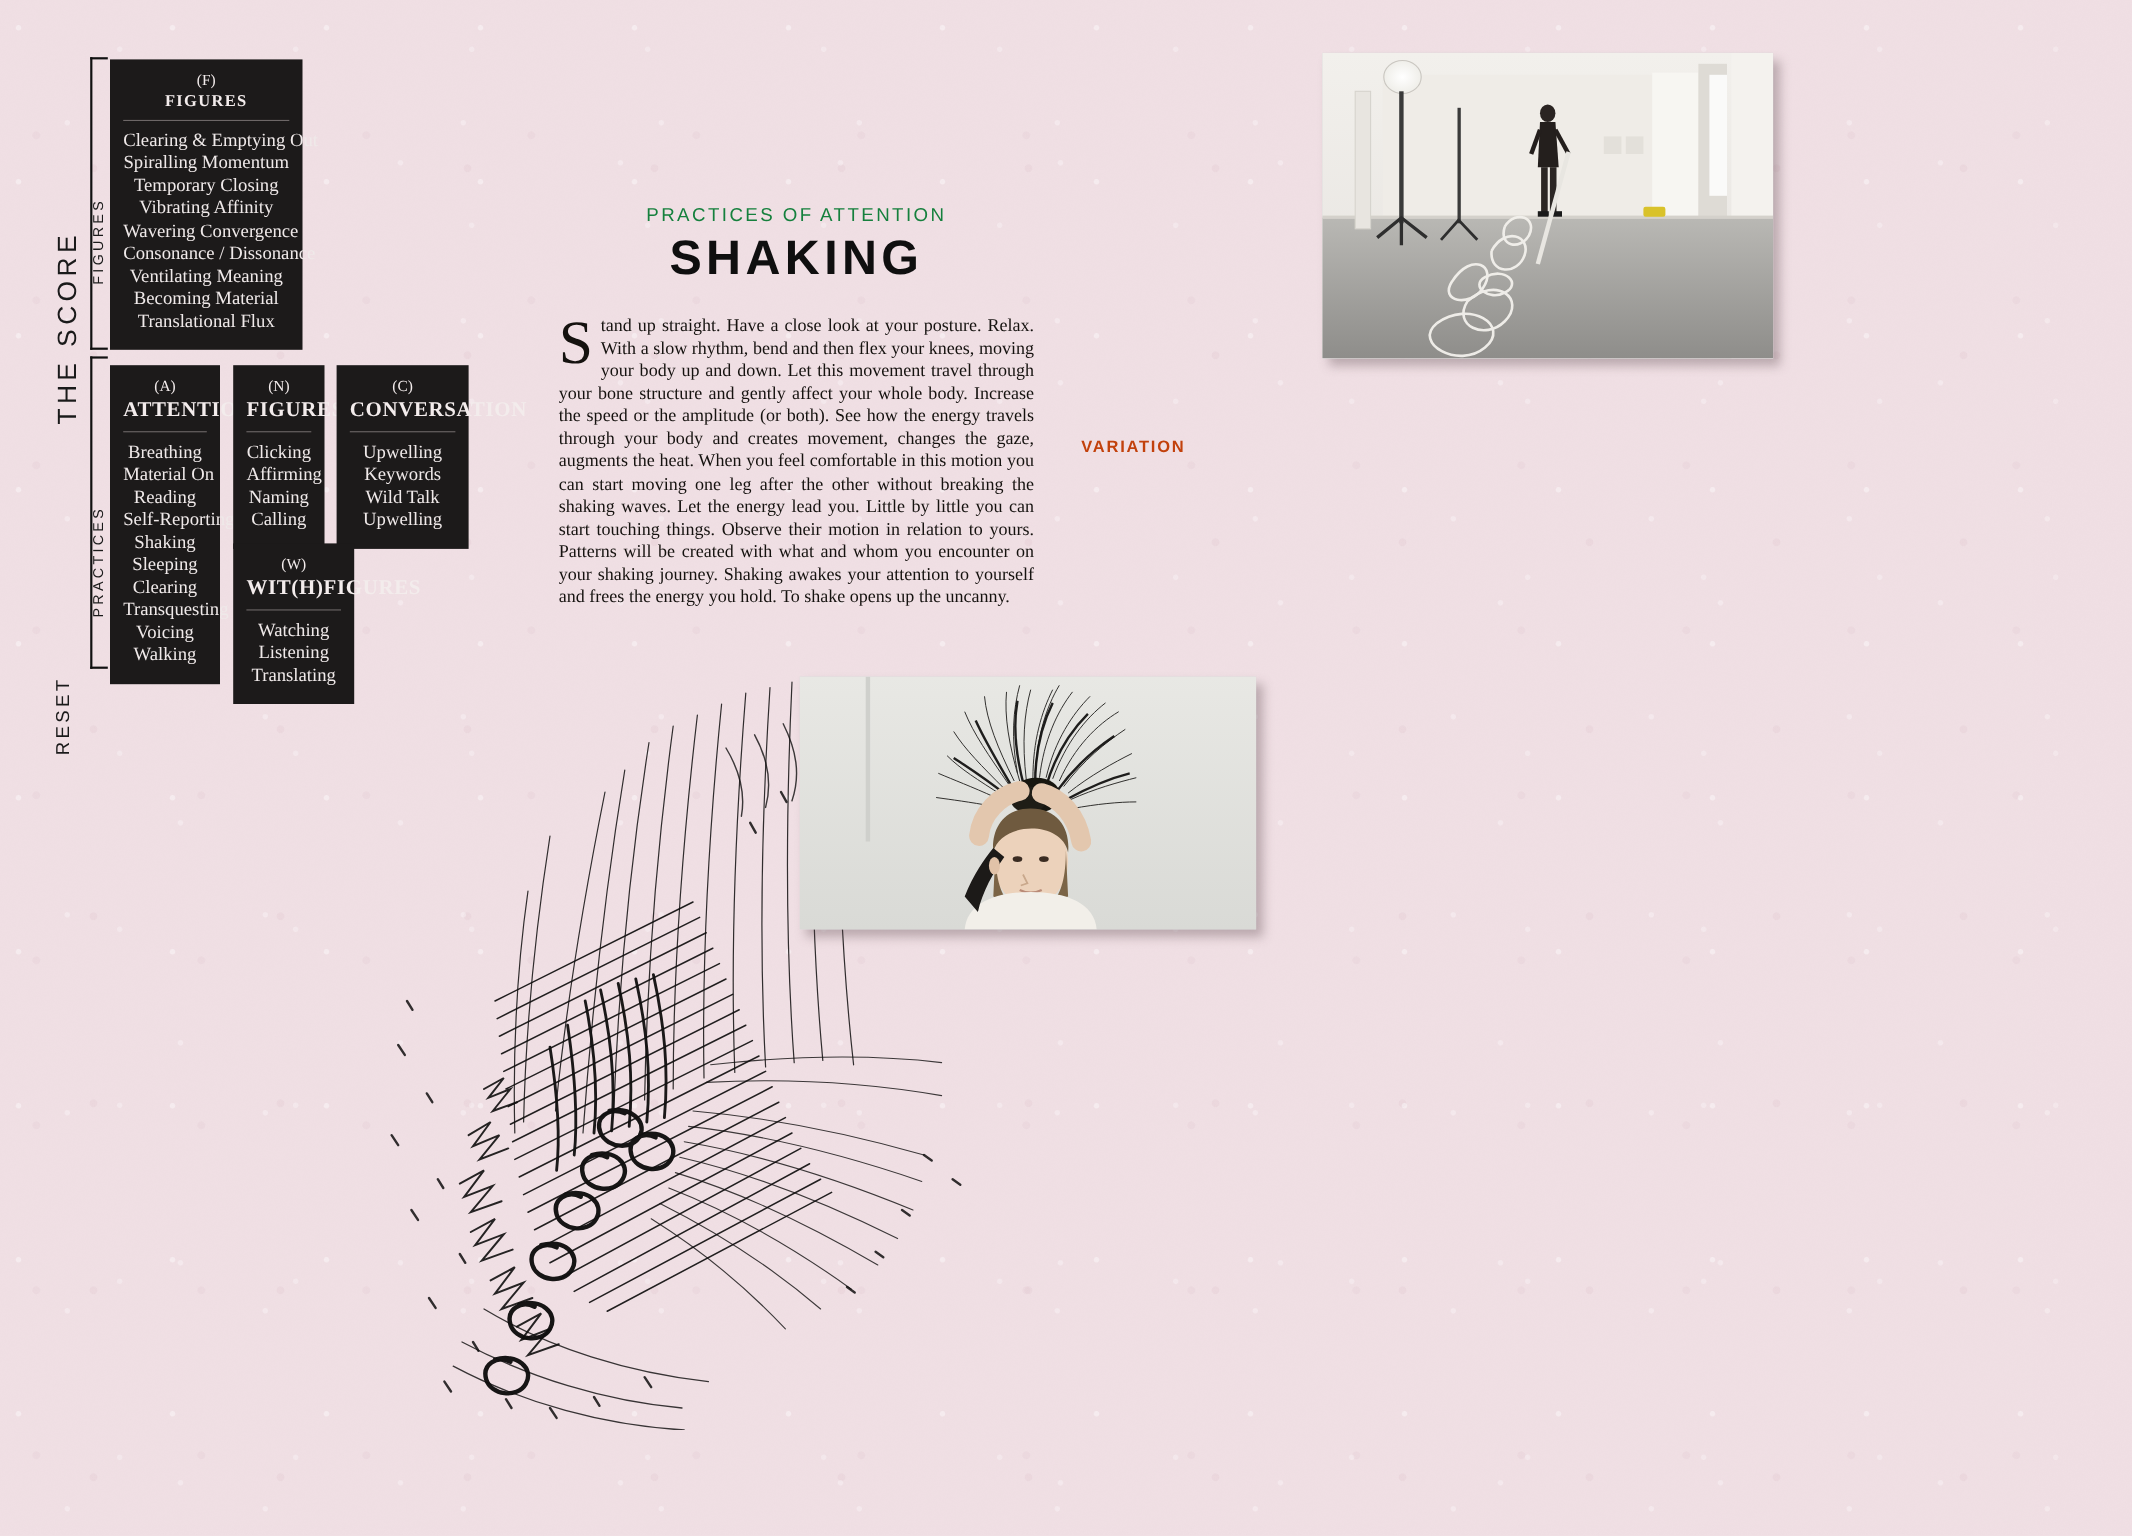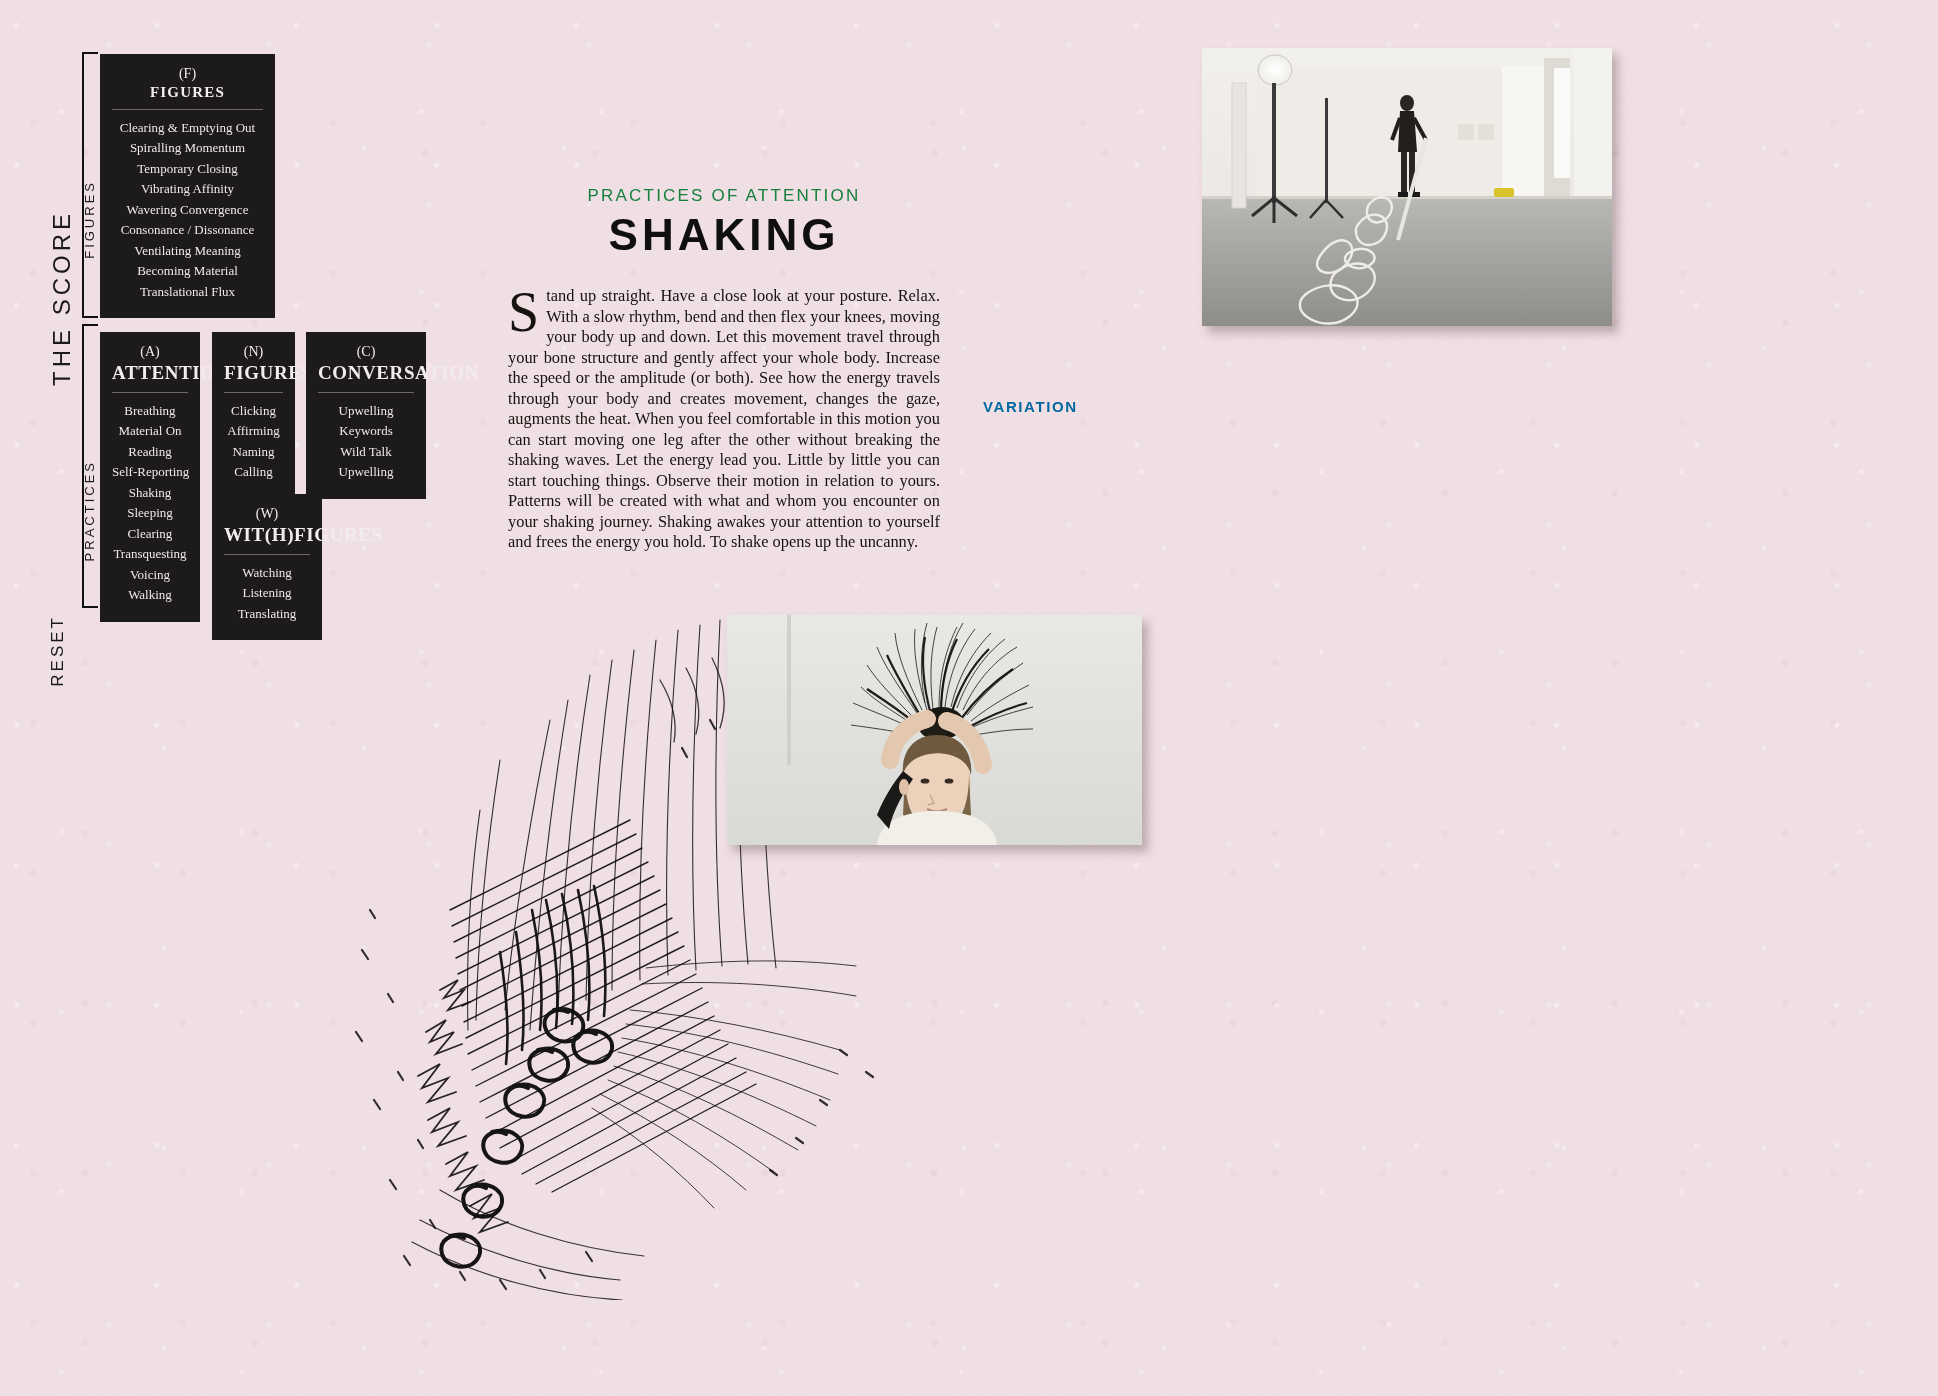--- a/index.html
+++ b/index.html
@@ -108,21 +108,21 @@
     font-size: 15px;
     letter-spacing: 1.2px;
     font-weight: 700;
     padding-bottom: 8px;
     border-bottom: 1px solid #6d6767;
     margin-bottom: 8px;
   }
   .box-title.small { font-size: 19px; letter-spacing: 0.6px; }
   .box-item {
     font-family: "Liberation Serif", serif;
-    font-size: 13px;
+    font-size: 17px;
     line-height: 20.5px;
     color: #efe9e9;
     white-space: nowrap;
   }
 
   .box-figures { left: 100px; top: 54px; width: 175px; }
   .box-attention { left: 100px; top: 332px; width: 100px; }
   .box-notation { left: 212px; top: 332px; width: 83px; }
   .box-conversation { left: 306px; top: 332px; width: 120px; }
   .box-witnessing { left: 212px; top: 494px; width: 110px; }
@@ -184,21 +184,21 @@
     position: absolute;
     left: 983px;
     top: 398px;
     width: 440px;
   }
   .variation-title {
     font-family: "Liberation Sans", sans-serif;
     font-size: 15px;
     letter-spacing: 1.6px;
     font-weight: 700;
-    color: #0369a1;
+    color: #c2410c;
     margin: 0 0 7px 0;
   }
   .variation-text {
     font-family: "Liberation Serif", serif;
     font-size: 16.2px;
     line-height: 21px;
     color: #15120f;
     margin: 0;
     text-align: justify;
     width: 430px;

